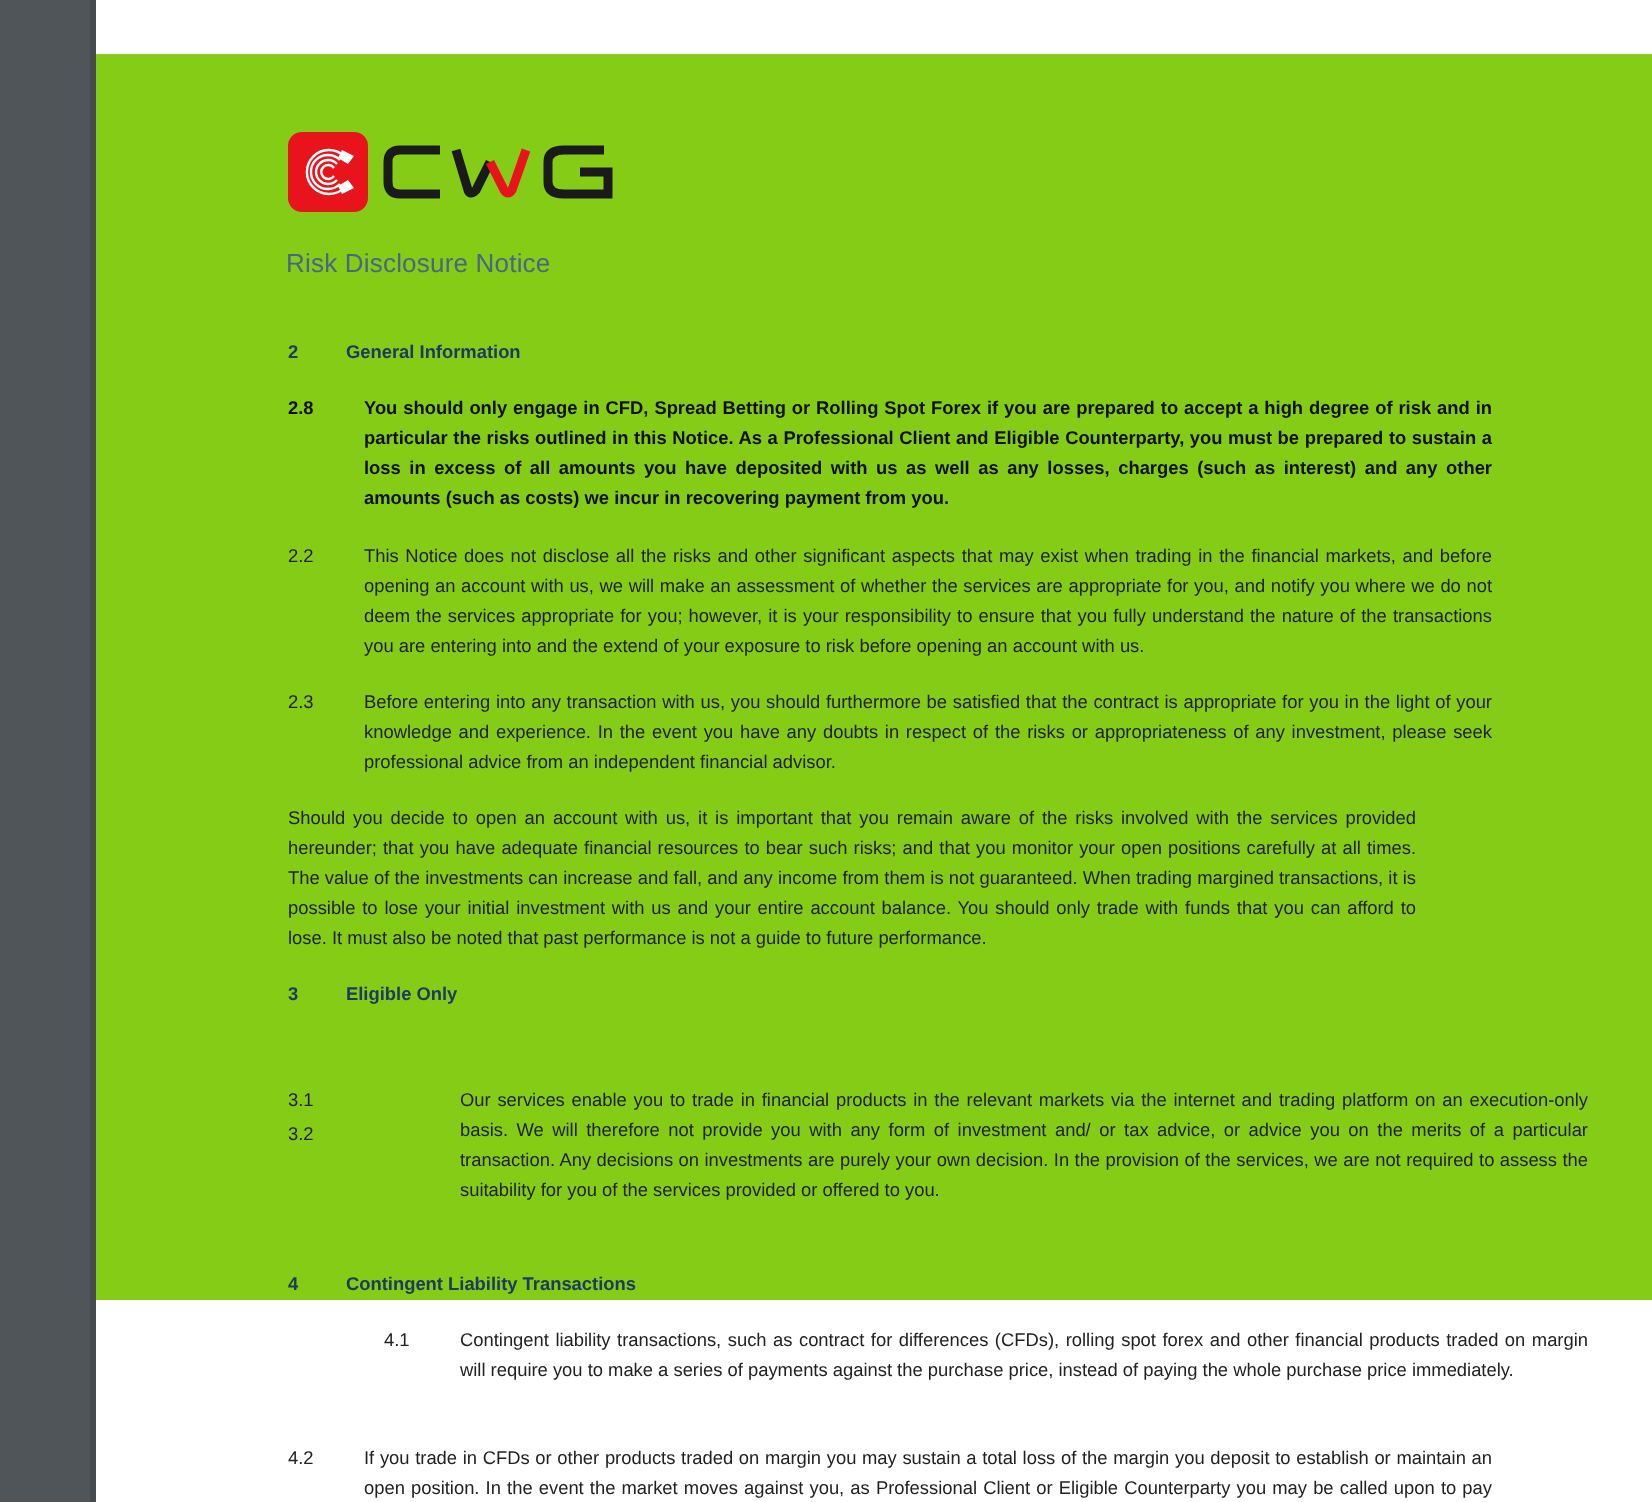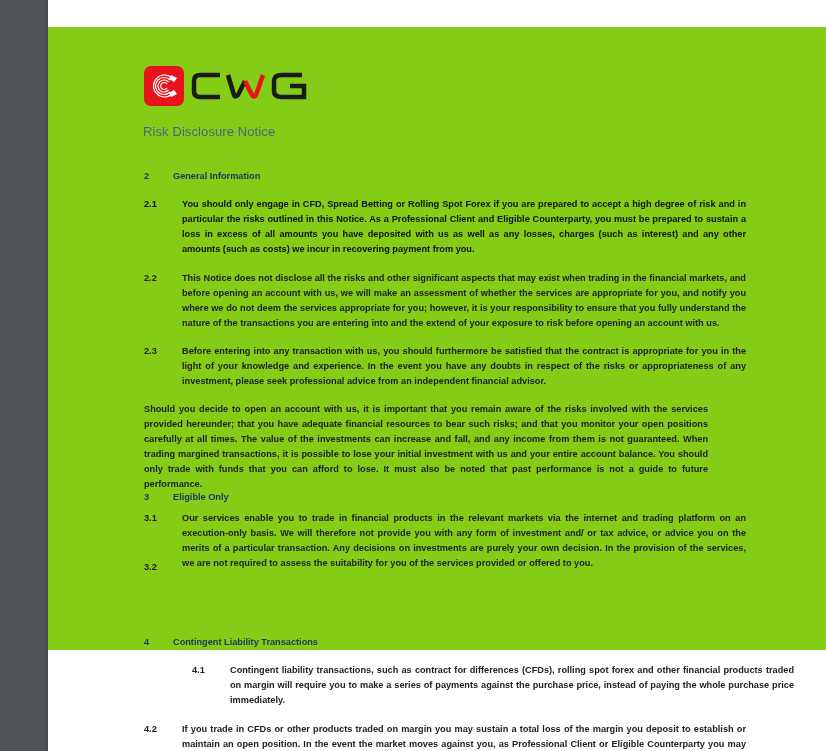--- a/index.html
+++ b/index.html
@@ -31,21 +31,21 @@
       position: absolute; left: 95px; top: 97px;
       font-size: 13px; color: #4a6586; letter-spacing: 0.1px;
     }
     .section-heading {
       position: absolute; left: 96px; font-size: 9.2px; font-weight: bold; color: #1f3a60;
       display: flex;
     }
     .section-heading .num { width: 29px; }
     .clause {
       position: absolute; left: 96px; width: 650px; display: flex;
-      font-size: 9.2px; line-height: 15px; color: #222222; font-weight: bold;
+      font-size: 9.2px; line-height: 15px; color: #222222;
     }
     .clause .num { width: 38px; flex: none; }
     .clause .text { width: 564px; text-align: justify; }
     .clause.bold { font-weight: bold; color: #111111; }
   </style>
 </head>
 <body>
 
 <div class="side-gutter"></div>
 
@@ -75,21 +75,21 @@
   </div>
 
   <div class="doc-title">Risk Disclosure Notice</div>
 
   <div class="section-heading" style="top:144px;">
     <span class="num">2</span>
     <span>General Information</span>
   </div>
 
   <div class="clause bold" style="top:170px;">
-    <span class="num">2.1</span>
+    <span class="num">2.8</span>
     <span class="text">You should only engage in CFD, Spread Betting or Rolling Spot Forex if you are prepared to accept a high degree of risk and in particular the risks outlined in this Notice. As a Professional Client and Eligible Counterparty, you must be prepared to sustain a loss in excess of all amounts you have deposited with us as well as any losses, charges (such as interest) and any other amounts (such as costs) we incur in recovering payment from you.</span>
   </div>
 
   <div class="clause" style="top:244px;">
     <span class="num">2.2</span>
     <span class="text">This Notice does not disclose all the risks and other significant aspects that may exist when trading in the financial markets, and before opening an account with us, we will make an assessment of whether the services are appropriate for you, and notify you where we do not deem the services appropriate for you; however, it is your responsibility to ensure that you fully understand the nature of the transactions you are entering into and the extend of your exposure to risk before opening an account with us.</span>
   </div>
 
   <div class="clause" style="top:317px;">
     <span class="num">2.3</span>
@@ -98,21 +98,21 @@
 
   <div class="clause" style="top:375px;">
     <span class="text">Should you decide to open an account with us, it is important that you remain aware of the risks involved with the services provided hereunder; that you have adequate financial resources to bear such risks; and that you monitor your open positions carefully at all times. The value of the investments can increase and fall, and any income from them is not guaranteed. When trading margined transactions, it is possible to lose your initial investment with us and your entire account balance. You should only trade with funds that you can afford to lose. It must also be noted that past performance is not a guide to future performance.</span>
   </div>
 
   <div class="section-heading" style="top:465px;">
     <span class="num">3</span>
     <span>Eligible Only</span>
   </div>
 
-  <div class="clause" style="top:484px;">
+  <div class="clause" style="top:516px;justify-content:space-between;">
     <span class="num">3.1</span>
     <span class="text">Our services enable you to trade in financial products in the relevant markets via the internet and trading platform on an execution-only basis. We will therefore not provide you with any form of investment and/ or tax advice, or advice you on the merits of a particular transaction. Any decisions on investments are purely your own decision. In the provision of the services, we are not required to assess the suitability for you of the services provided or offered to you.</span>
   </div>
 
   <div class="clause" style="top:533px;align-items:flex-end;">
     <span class="num">3.2</span>
   </div>
 
   <div class="section-heading" style="top:610px;">
     <span class="num">4</span>

